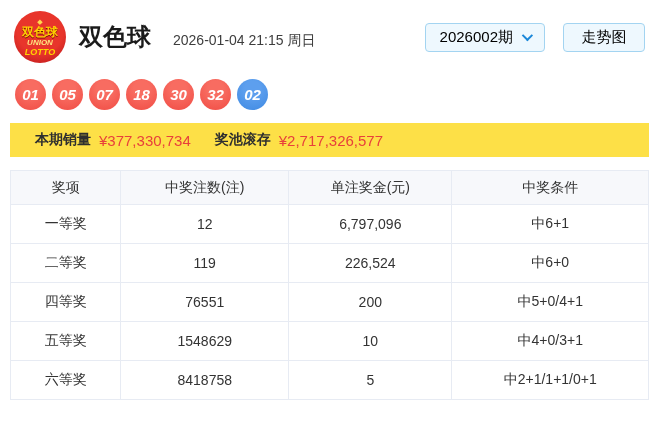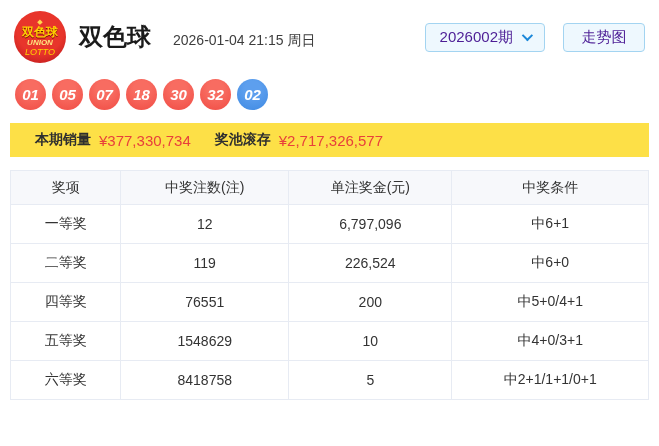--- a/index.html
+++ b/index.html
@@ -30,39 +30,39 @@
   .logo .l-diamond { color: #ffd94d; font-size: 7px; margin-bottom: 1px; }
   .logo .l-main {
     color: #ffd200; font-weight: bold; font-size: 12px;
     text-shadow: 0 1px 0 #7a0a0a; letter-spacing: 0;
   }
   .logo .l-sub {
     color: #ffe680; font-weight: bold; font-style: italic;
     font-size: 8px; transform: scaleY(.95); margin-top: 1px;
   }
   .logo .l-sub2 {
-    color: #ffd200; font-weight: normal; font-style: italic;
+    color: #ffd200; font-weight: bold; font-style: italic;
     font-size: 9px; margin-top: 1px;
   }
   .title {
     font-size: 24px; font-weight: bold; color: #1a1a1a;
     margin-left: 13px;
   }
   .datetime {
     font-size: 14px; color: #3d3d3d;
     margin-left: 22px; padding-top: 8px;
   }
   .header-actions { margin-left: auto; display: flex; align-items: center; }
   .btn {
     display: inline-flex; align-items: center; justify-content: center;
     height: 29px; padding: 0 14px;
     background: #eef8fe;
     border: 1px solid #a3d4f1;
     border-radius: 4px;
-    color: #4c1d95;
+    color: #000000;
     font-size: 15px;
     cursor: pointer;
     font-family: inherit;
   }
   .btn-issue { min-width: 112px; }
   .btn-trend { margin-left: 18px; min-width: 82px; }
   .chevron {
     display: inline-block;
     width: 8px; height: 8px;
     border-right: 2px solid #1a87d9;

